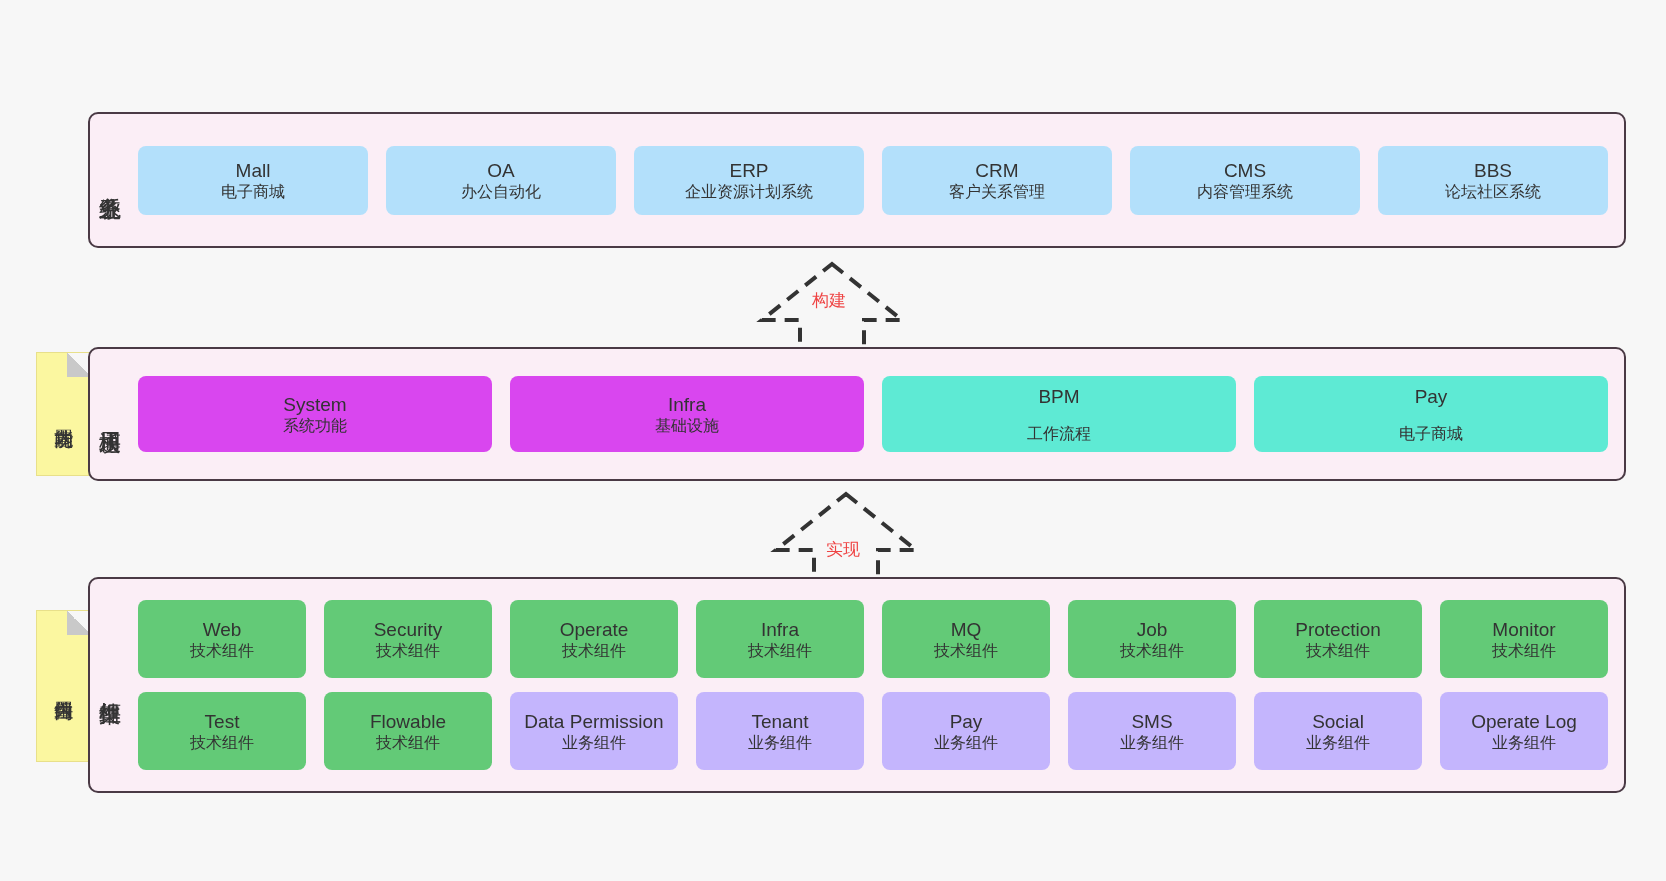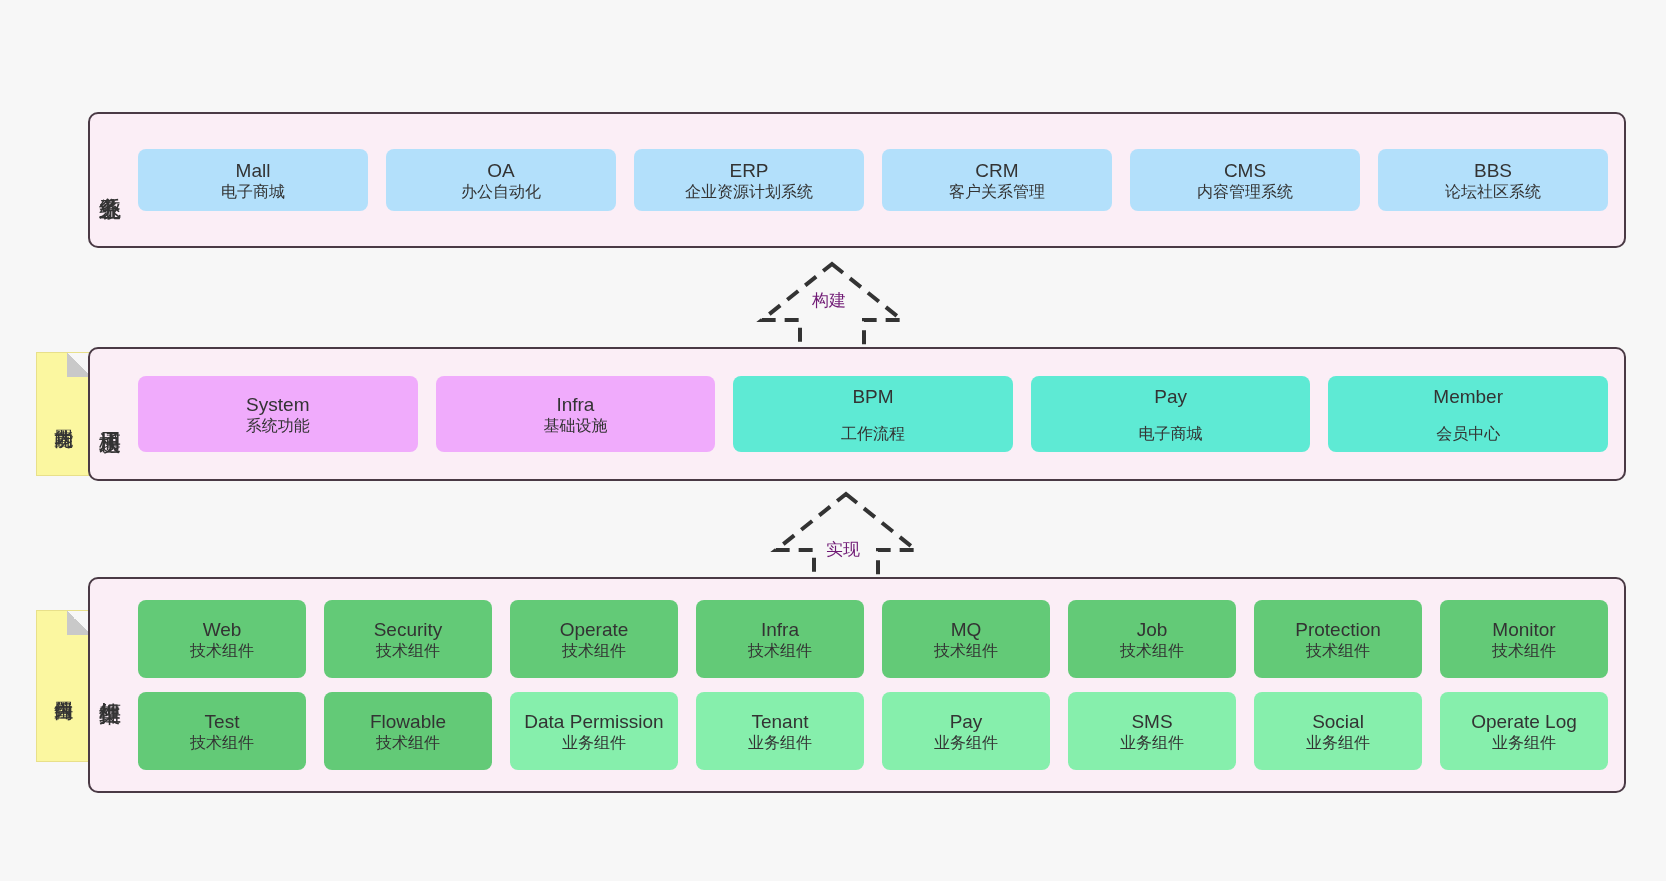--- a/index.html
+++ b/index.html
@@ -81,31 +81,31 @@
   .card .en {
     font-size: 19px;
     color: #333333;
   }
   .card .cn {
     font-size: 16px;
     color: #333333;
   }
 
   .card.blue  { background: #b3e0fb; }
-  .card.red   { background: #f0abfc; }
+  .card.red   { background: #d946ef; }
   .card.pink  { background: #5eead4; gap: 16px; }
   .card.green { background: #63ca77; }
-  .card.mint  { background: #86efac; }
+  .card.mint  { background: #c4b5fd; }
 
   
   #layer-business  { left: 88px;  top: 112px; width: 1538px; height: 136px; }
   #layer-common    { left: 88px;  top: 347px; width: 1538px; height: 134px; }
   #layer-framework { left: 88px;  top: 577px; width: 1538px; height: 216px; }
 
-  #layer-business  .layer-body .row { height: 62px; }
+  #layer-business  .layer-body .row { height: 69px; }
   #layer-common    .layer-body .row { height: 76px; }
   #layer-framework .layer-body .row { height: 78px; }
 
   #layer-framework .layer-title { font-size: 22px; }
 
   
   .sticky {
     position: absolute;
     box-sizing: border-box;
     background: #fbf7a0;
@@ -135,21 +135,21 @@
   #sticky-framework { left: 36px; top: 610px; width: 56px; height: 152px; }
 
   
   .arrow {
     position: absolute;
     pointer-events: none;
   }
   .arrow-label {
     position: absolute;
     font-size: 17px;
-    color: #701a75;
+    color: #ef4444;
     background: transparent;
     white-space: nowrap;
     user-select: none;
   }
   #arrow-build   { left: 756px; top: 258px; width: 152px; height: 92px; }
   #label-build   { left: 812px; top: 289px; }
   #arrow-realize { left: 770px; top: 488px; width: 152px; height: 92px; }
   #label-realize { left: 826px; top: 538px; }
 </style>
 </head>
@@ -211,24 +211,20 @@
           <span class="cn">基础设施</span>
         </div>
         <div class="card pink">
           <span class="en">BPM</span>
           <span class="cn">工作流程</span>
         </div>
         <div class="card pink">
           <span class="en">Pay</span>
           <span class="cn">电子商城</span>
         </div>
-        <div class="card pink">
-          <span class="en">Member</span>
-          <span class="cn">会员中心</span>
-        </div>
       </div>
     </div>
   </div>
 
   <svg class="arrow" id="arrow-realize" viewBox="0 0 152 92">
     <path d="M 76 6 L 146 62 L 108 62 L 108 92 L 44 92 L 44 62 L 6 62 Z" fill="none" stroke="#333333" stroke-width="4" stroke-dasharray="14 9" stroke-linejoin="miter"></path>
   </svg>
   <div class="arrow-label" id="label-realize">实现</div>
 
   <div class="sticky" id="sticky-framework">

